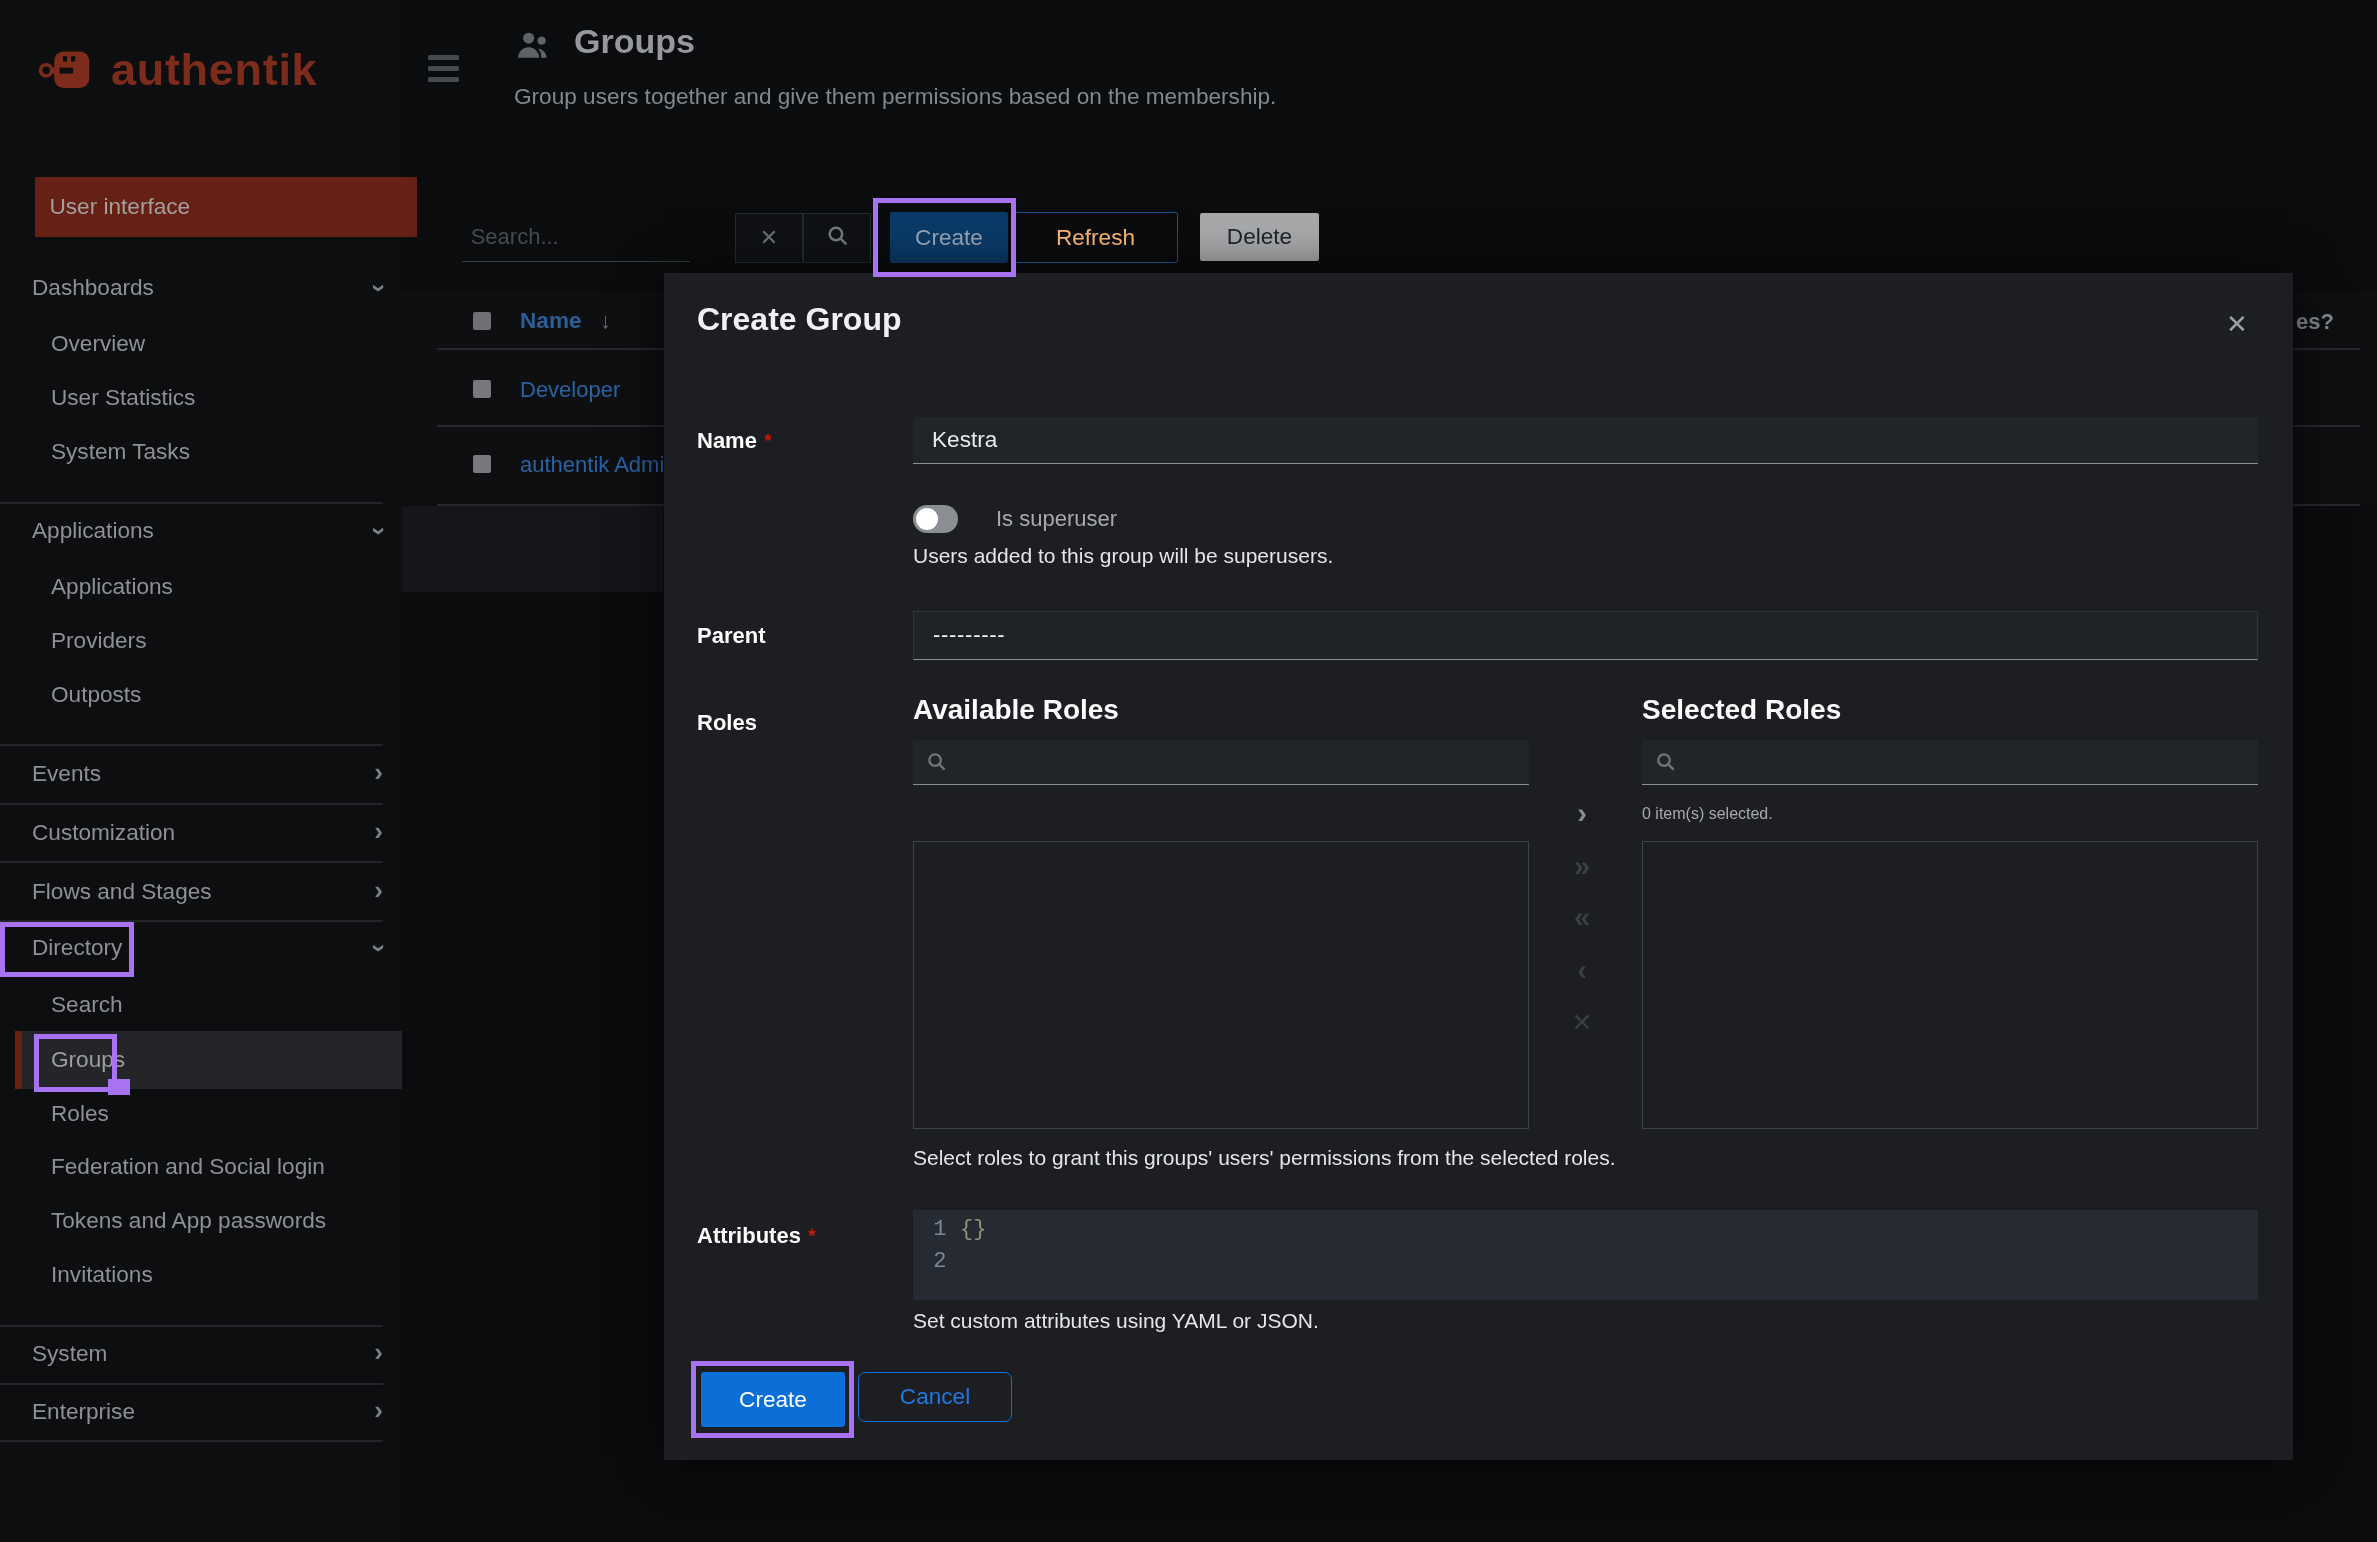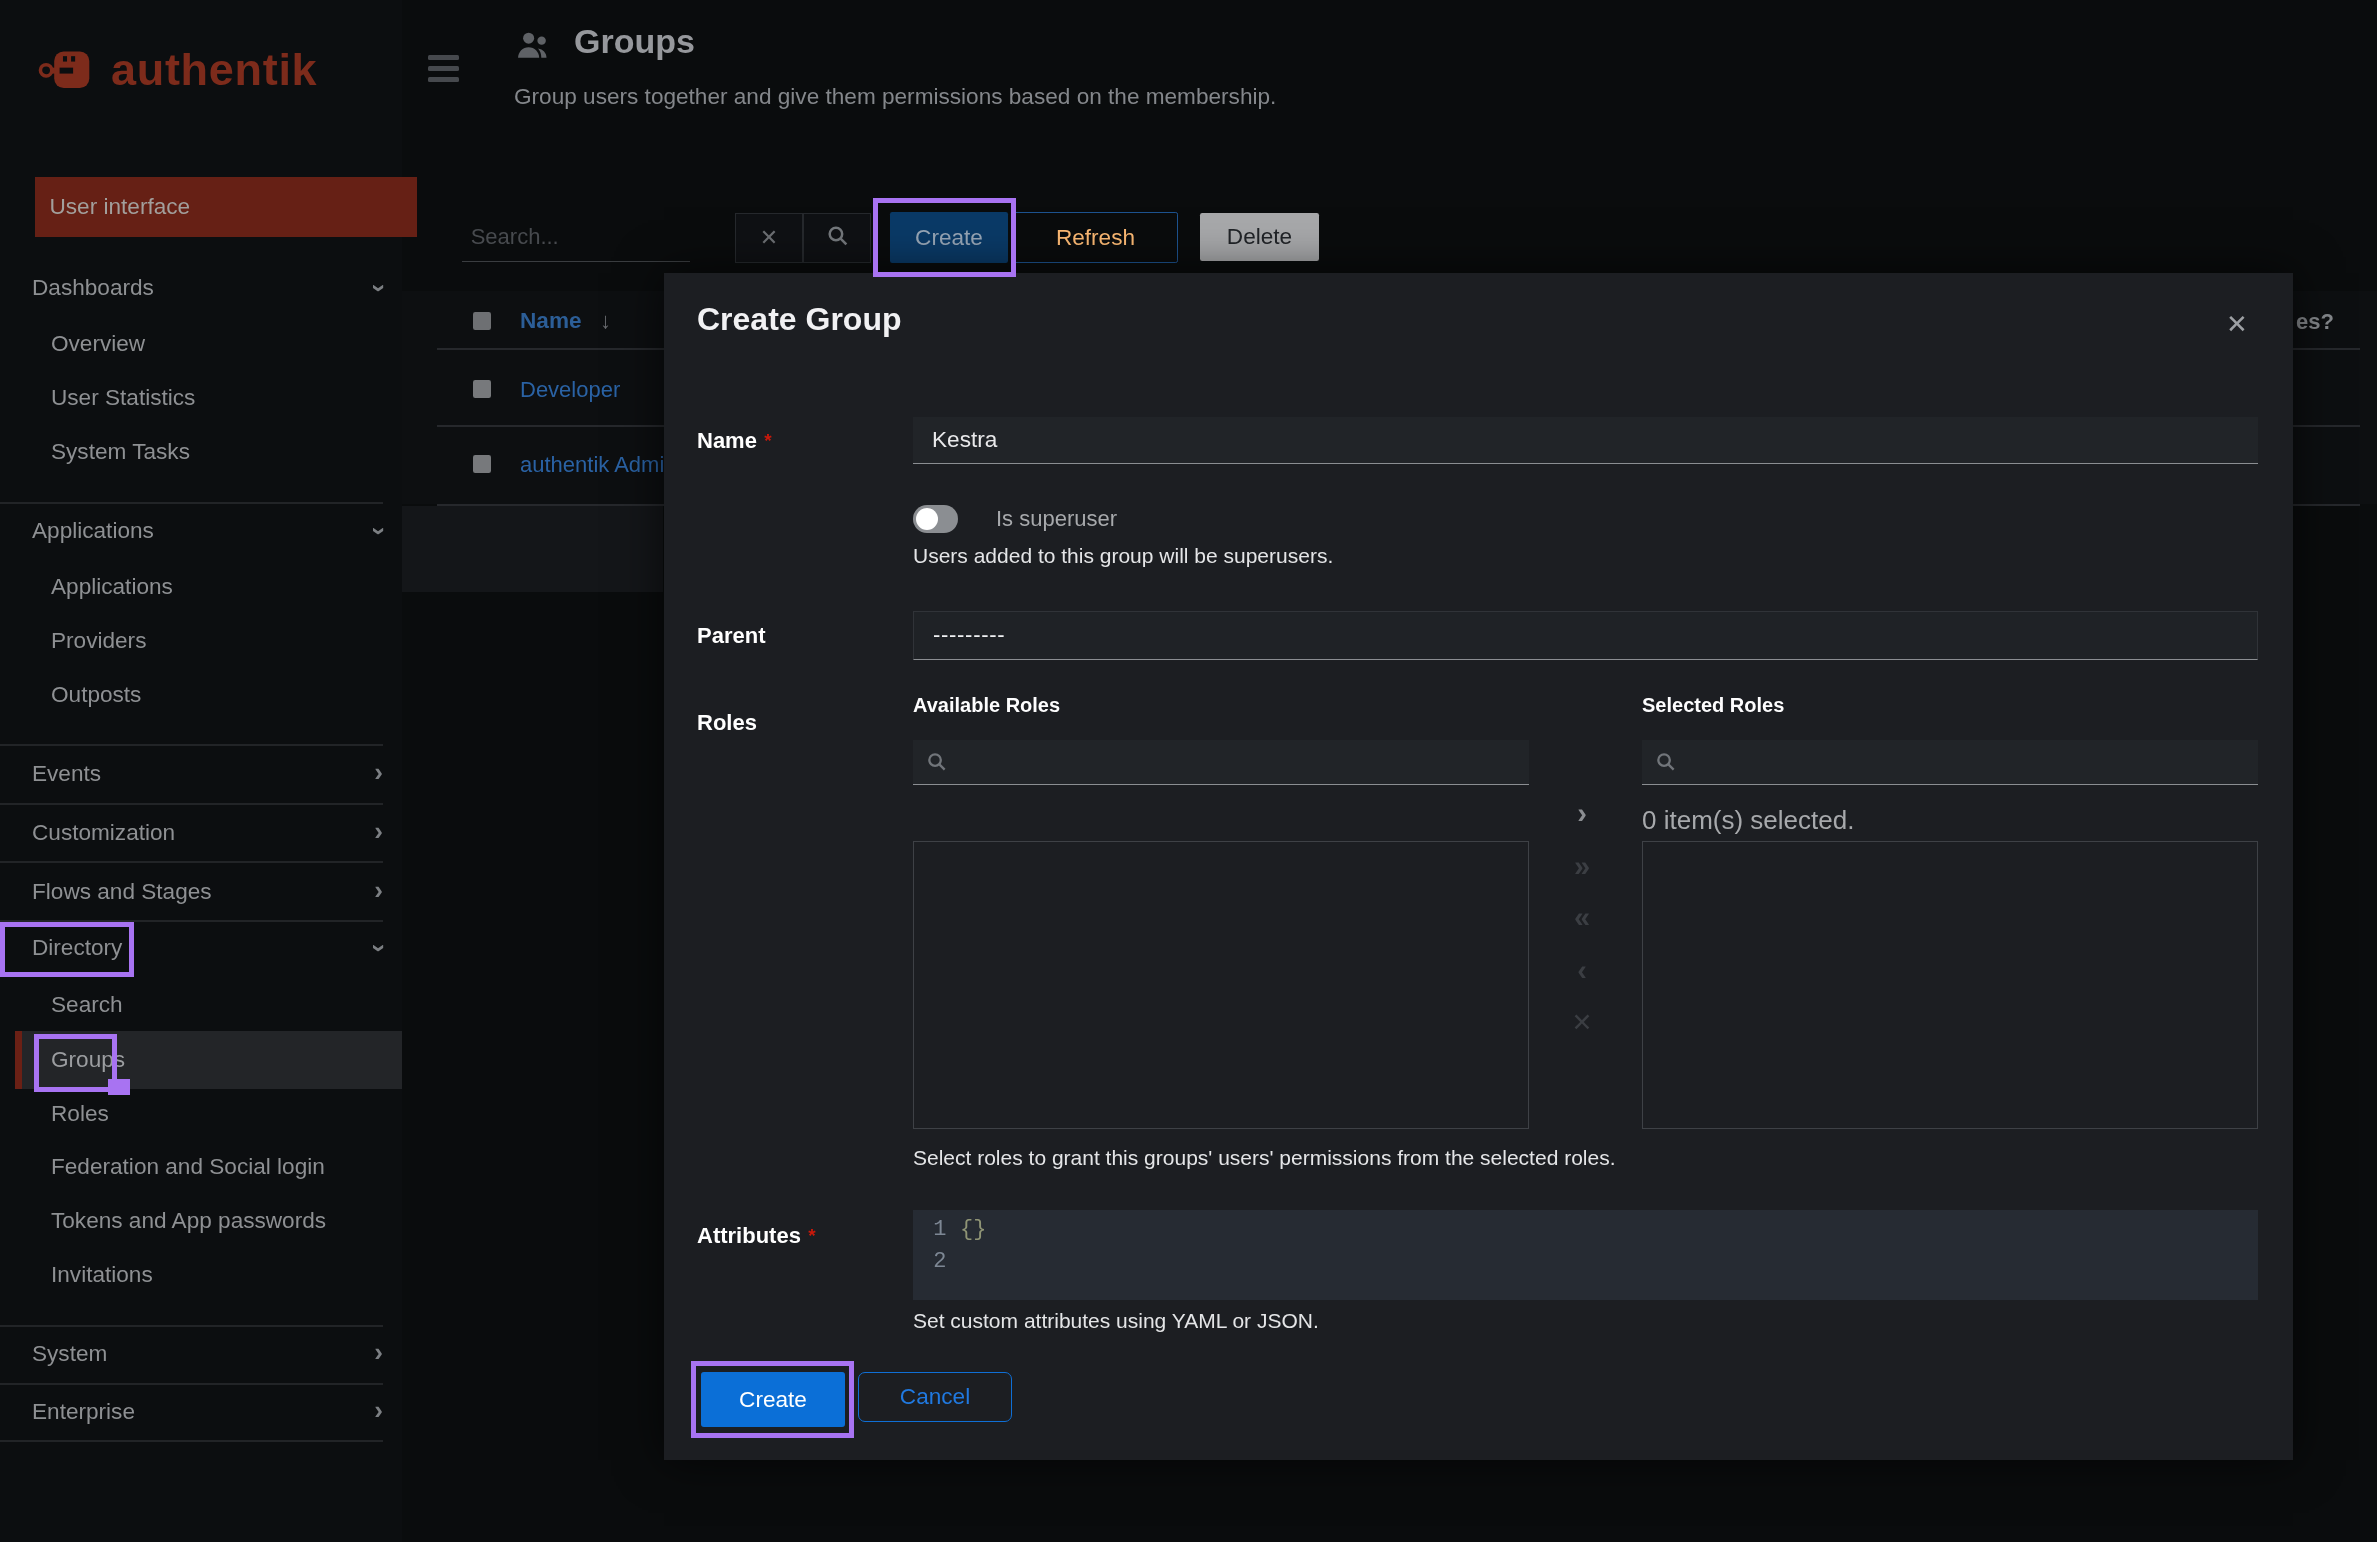--- a/index.html
+++ b/index.html
@@ -48,21 +48,21 @@
   .f-label{left:33px;font-size:22px;font-weight:700;color:#ffffff;}
   .req{color:#c9190b;font-size:19px;vertical-align:top;margin-left:7.3px;}
   .m-input{left:249px;top:144px;width:1345px;height:47px;background:#212428;border-bottom:1.5px solid #8b8e92;box-sizing:border-box;}
   .m-input span{display:block;padding-left:19px;line-height:45px;font-size:22.6px;color:#e9e9eb;}
   .toggle{left:249px;top:232px;width:45px;height:28px;border-radius:14px;background:#8b8e92;}
   .knob{position:absolute;left:2.9px;top:2.9px;width:22px;height:22px;border-radius:50%;background:#ffffff;}
   .tog-lbl{left:332px;top:232px;line-height:28px;font-size:22px;color:#a7a9ac;}
   .help{font-size:21px;color:#e4e5e7;}
   .m-select{left:249px;top:338px;width:1345px;height:49px;background:#1f2226;border:0.7px solid #303338;border-bottom:1.5px solid #8b8e92;box-sizing:border-box;}
   .m-select span{display:block;padding-left:19px;line-height:45px;font-size:22px;color:#eff0f2;letter-spacing:0.7px;}
-  .col-title{font-size:20px;font-weight:700;color:#fdfdfe;}
+  .col-title{font-size:28px;font-weight:700;color:#fdfdfe;}
   .m-search{top:467px;width:616px;height:45px;background:#212428;border-bottom:1.5px solid #8b8e92;display:flex;align-items:center;box-sizing:border-box;padding-left:11.7px;}
   .listbox{top:568px;width:616px;height:288px;border:0.7px solid #3e4146;box-sizing:border-box;}
   .xfer{left:896px;width:44px;height:41px;display:flex;align-items:center;justify-content:center;font-size:29px;font-weight:700;color:#3b3e43;}
   .xfer.on{color:#8b8e92;}
   .editor{left:249px;top:937px;width:1345px;height:90px;background:#262b33;}
   .ed-num{position:absolute;left:13px;width:20.4px;text-align:right;font-size:22px;color:#7d8794;font-family:"Liberation Mono","DejaVu Sans Mono",monospace;}
   .ed-code{position:absolute;left:47px;top:7.3px;font-size:22px;color:#8f9475;font-family:"Liberation Mono","DejaVu Sans Mono",monospace;}
   .btn-create{left:37px;top:1099px;width:144px;height:55px;background:#0b6fd7;color:#ffffff;border-radius:2.9px;}
   .btn-cancel{left:194px;top:1099px;width:154px;height:50px;border:1.5px solid #0f6fd6;color:#2079e0;border-radius:7px;background:transparent;}
   
@@ -232,21 +232,21 @@
             <circle cx="10.5" cy="10.5" r="6"></circle>
             <path d="M15 15l5.5 5.5"></path>
           </svg></span>
     </div>
     <div class="m-search abs" style="left:978px">
       <span><svg width="23" height="23" viewBox="0 0 24 24" fill="none" stroke="#71757a" stroke-width="2.4">
             <circle cx="10.5" cy="10.5" r="6"></circle>
             <path d="M15 15l5.5 5.5"></path>
           </svg></span>
     </div>
-    <div class="abs" style="left:978px;top:532px;font-size:26px;color:#a7a9ac">0 item(s) selected.</div>
+    <div class="abs" style="left:978px;top:532px;font-size:16px;color:#a7a9ac">0 item(s) selected.</div>
 
     <div class="listbox abs" style="left:249px"></div>
     <div class="listbox abs" style="left:978px"></div>
 
     <div class="xfer on abs" style="top:520px">›</div>
     <div class="xfer abs" style="top:573px">»</div>
     <div class="xfer abs" style="top:624px">«</div>
     <div class="xfer abs" style="top:677px">‹</div>
     <div class="xfer abs" style="top:729px;font-size:25px">✕</div>
 

